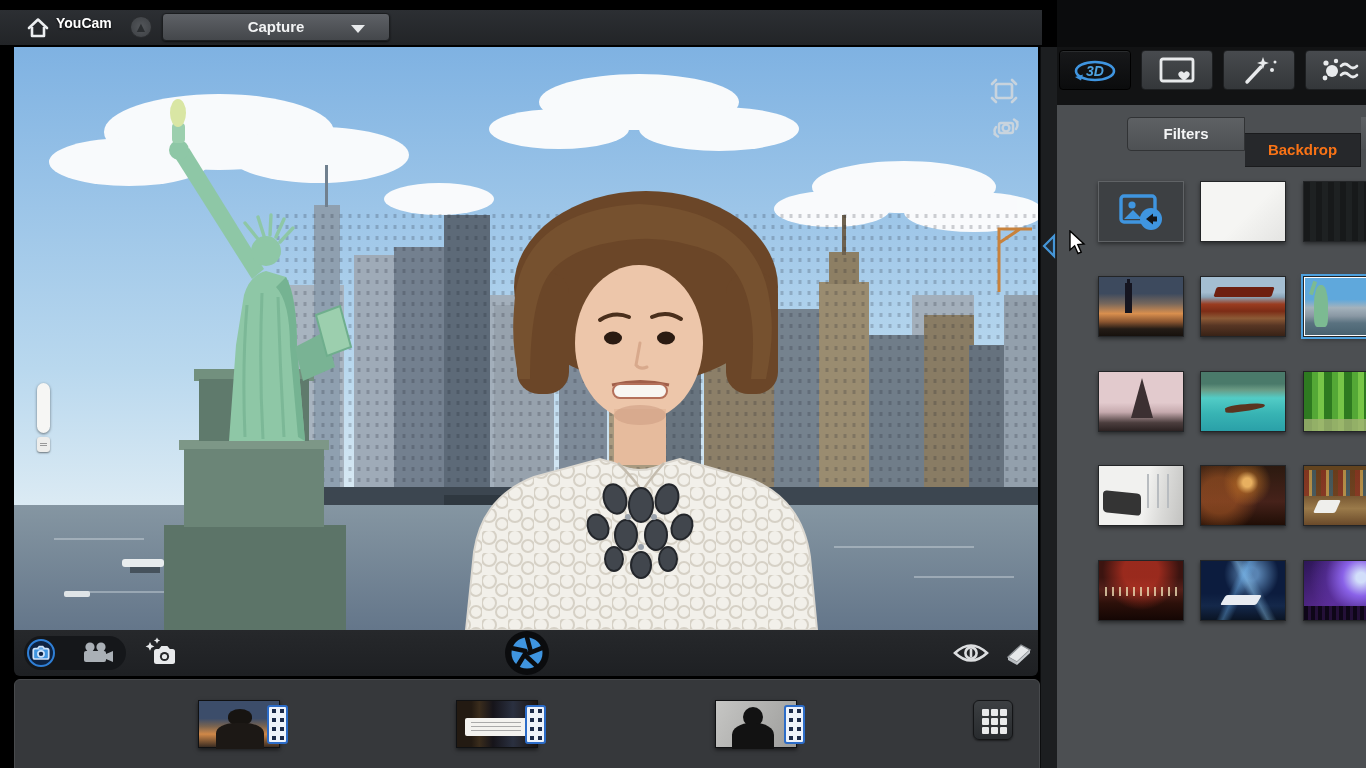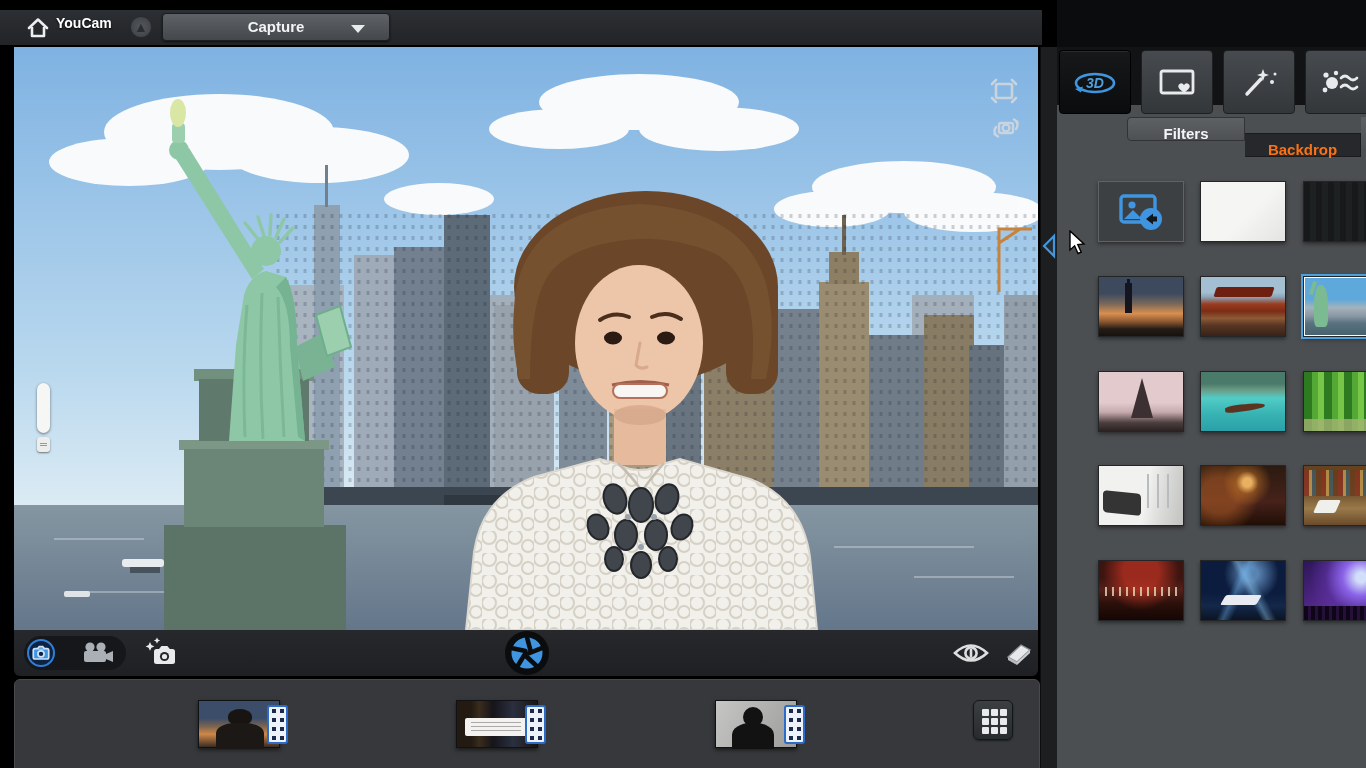--- a/index.html
+++ b/index.html
@@ -57,27 +57,27 @@
   #grid-btn .dots i { background:#e9eaeb; border-radius:1px; }
 
   
   #divider { position:absolute; left:1040px; top:47px; width:17px; height:721px; background:#1c1e20; border-left:1px solid #0c0d0e; }
   #collapse-btn { position:absolute; left:0px; top:183px; width:17px; height:32px; cursor:pointer; }
 
   
   #panel { position:absolute; left:1057px; top:0; width:309px; height:768px; background:#4c4f52; overflow:hidden; }
   #panel-topblack { position:absolute; left:0; top:0; width:309px; height:47px; background:#0b0c0d; }
   #tabs-row { position:absolute; left:0; top:47px; width:309px; height:58px; background:#121314; }
-  .mode-tab { position:absolute; top:3px; width:72px; height:64px; border-radius:4px; background:linear-gradient(#474a4e,#34373a); border:1px solid #1d1f21; cursor:pointer; }
+  .mode-tab { position:absolute; top:3px; width:72px; height:40px; border-radius:4px; background:linear-gradient(#474a4e,#34373a); border:1px solid #1d1f21; cursor:pointer; }
   .mode-tab.active { background:linear-gradient(#17181a,#0b0c0d); border:1px solid #000; box-shadow:inset 0 1px 0 #2a2c2e; }
   #tab-3d { left:2px; } #tab-frame { left:84px; } #tab-wand { left:166px; } #tab-splash { left:248px; }
   .mode-tab svg { position:absolute; left:50%; top:50%; transform:translate(-50%,-50%); }
 
   #subtabs { position:absolute; left:70px; top:117px; height:32px; }
-  .subtab { position:absolute; top:0; height:24px; font-size:15px; font-weight:bold; text-align:center; line-height:31px; cursor:pointer; }
+  .subtab { position:absolute; top:0; height:34px; font-size:15px; font-weight:bold; text-align:center; line-height:31px; cursor:pointer; }
   #subtab-filters { left:0; width:118px; background:linear-gradient(#5e6164,#4e5154); border:1px solid #313335; border-radius:4px 0 0 4px; color:#f4f5f6; }
   #subtab-backdrop { left:118px; width:116px; background:#26282b; border:1px solid #1a1b1d; border-left:none; color:#f97316;margin-top:16px; }
   #subtab-sliver { position:absolute; left:304px; top:117px; width:5px; height:32px; background:linear-gradient(#5e6164,#4e5154); }
 
   
   .bd { position:absolute; width:86px; height:61px; border:1px solid #232527; box-shadow:0 2px 4px rgba(0,0,0,.45); cursor:pointer; overflow:hidden; }
   .bd.selected { box-shadow:0 0 0 2px #4da0dd, inset 0 0 0 1px #fff, 0 2px 5px rgba(0,0,0,.5); }
   .c1 { left:41px; } .c2 { left:143px; } .c3 { left:246px; }
   .r1 { top:181px; } .r2 { top:276px; } .r3 { top:371px; } .r4 { top:465px; } .r5 { top:560px; }
 

